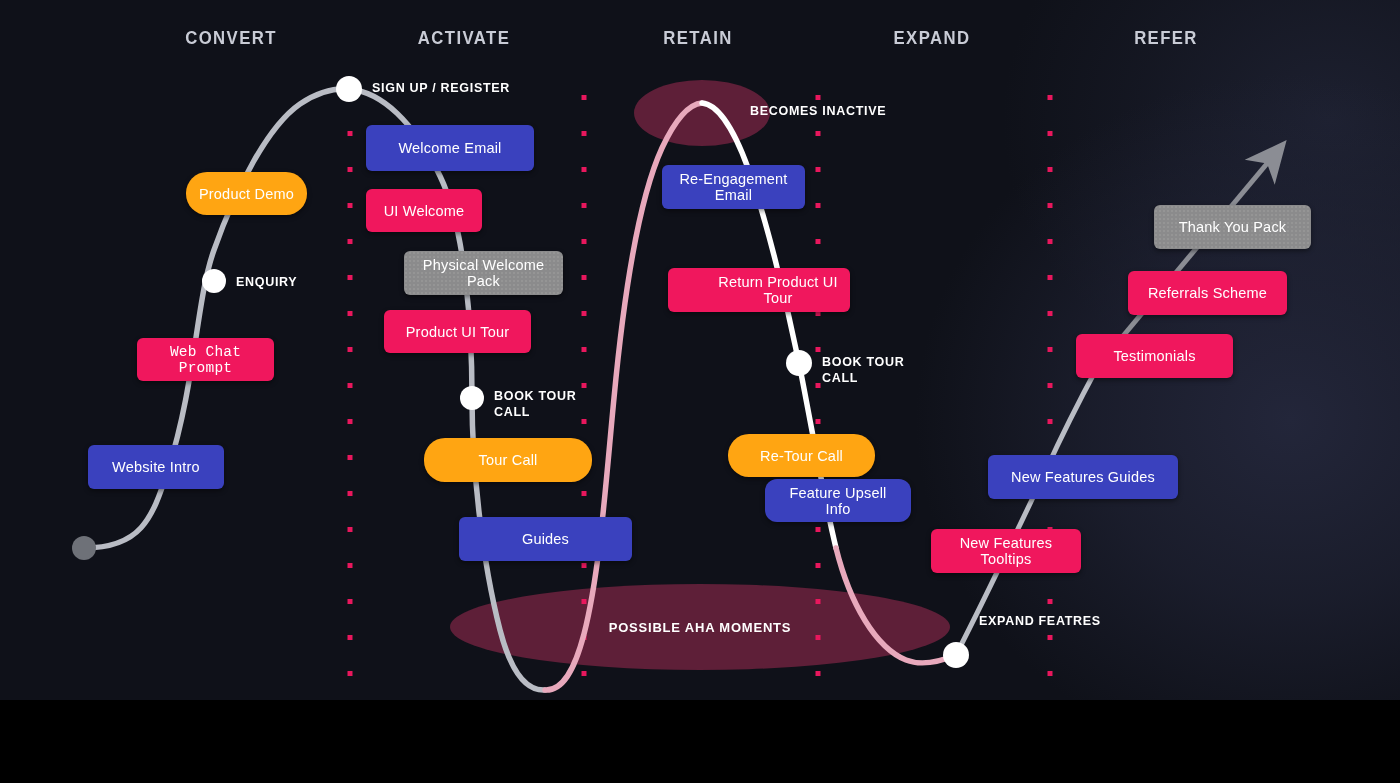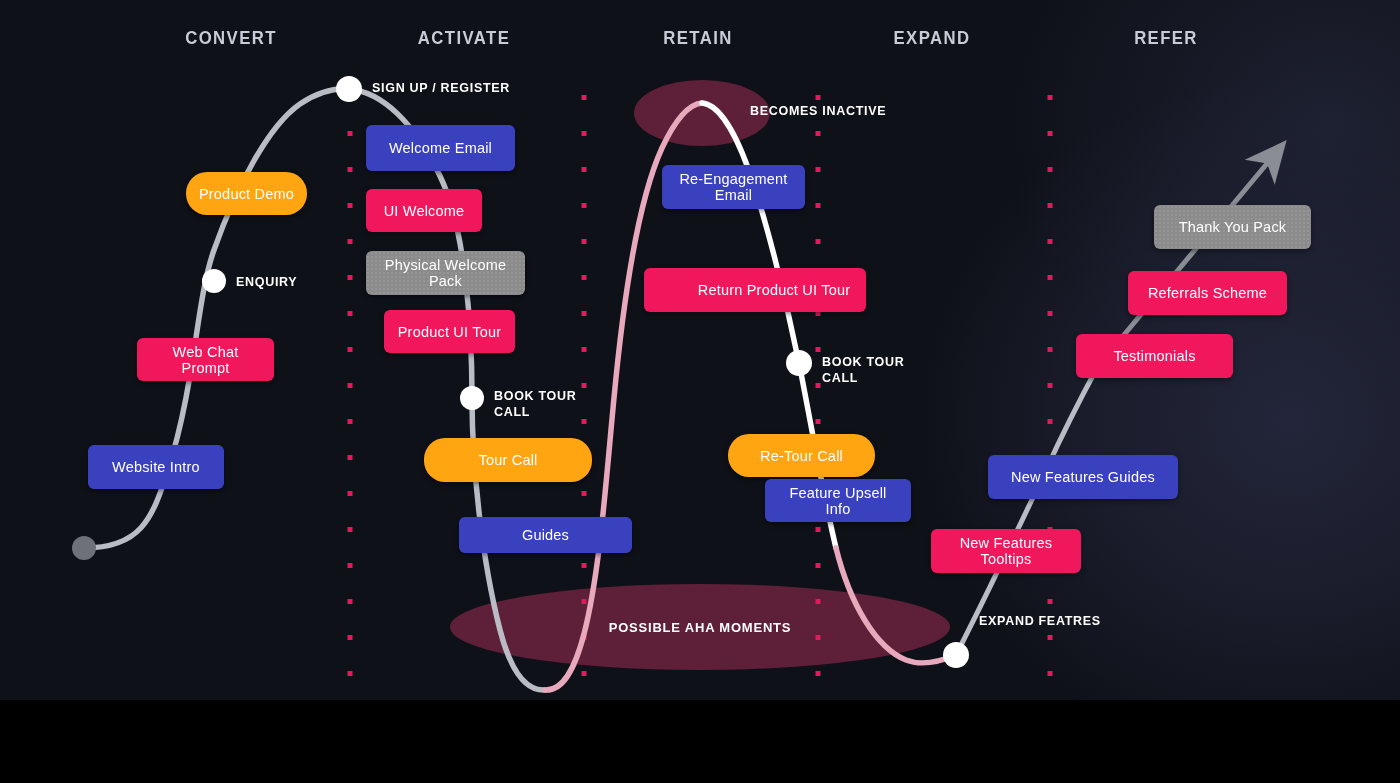--- a/index.html
+++ b/index.html
@@ -216,32 +216,32 @@
         <div class="ms-label" style="left: 979px; top: 613px;">EXPAND FEATRES</div>
       </div>
 
     <div id="zone-labels">
         <div class="zone-label" style="left: 750px; top: 104px;">BECOMES INACTIVE</div>
         <div class="zone-center" style="left: 700px; top: 627px;">POSSIBLE AHA MOMENTS</div>
       </div>
 
     <div id="cards">
         <div class="card orange" style="left: 186px; top: 172px; width: 121px; height: 43px;">Product Demo</div>
-        <div class="card pink" style="left: 137px; top: 338px; width: 137px; height: 43px;">Web Chat Prompt</div>
+        <div class="card pink" style="left: 137px; top: 338px; width: 137px; height: 43px; font-family: Liberation Mono, monospace;">Web Chat Prompt</div>
         <div class="card blue" style="left: 88px; top: 445px; width: 136px; height: 44px;">Website Intro</div>
-        <div class="card blue" style="left: 366px; top: 125px; width: 149px; height: 46px;">Welcome Email</div>
+        <div class="card blue" style="left: 366px; top: 125px; width: 168px; height: 46px;">Welcome Email</div>
         <div class="card pink" style="left: 366px; top: 189px; width: 116px; height: 43px;">UI Welcome</div>
-        <div class="card gray" style="left: 366px; top: 251px; width: 159px; height: 44px;">Physical Welcome Pack</div>
-        <div class="card pink" style="left: 384px; top: 310px; width: 131px; height: 43px;">Product UI Tour</div>
+        <div class="card gray" style="left: 404px; top: 251px; width: 159px; height: 44px;">Physical Welcome Pack</div>
+        <div class="card pink" style="left: 384px; top: 310px; width: 147px; height: 43px;">Product UI Tour</div>
         <div class="card orange" style="left: 424px; top: 438px; width: 168px; height: 44px;">Tour Call</div>
-        <div class="card blue" style="left: 459px; top: 517px; width: 173px; height: 36px;">Guides</div>
+        <div class="card blue" style="left: 459px; top: 517px; width: 173px; height: 44px;">Guides</div>
         <div class="card blue" style="left: 662px; top: 165px; width: 143px; height: 44px;">Re-Engagement Email</div>
-        <div class="card pink" style="left: 644px; top: 268px; width: 222px; height: 44px; padding-left: 48px;">Return Product UI Tour</div>
+        <div class="card pink" style="left: 668px; top: 268px; width: 182px; height: 44px; padding-left: 48px;">Return Product UI Tour</div>
         <div class="card orange" style="left: 728px; top: 434px; width: 147px; height: 43px;">Re-Tour Call</div>
-        <div class="card blue" style="left: 765px; top: 479px; width: 146px; height: 43px;">Feature Upsell Info</div>
+        <div class="card blue" style="left: 765px; top: 479px; width: 146px; height: 43px; border-radius: 12px;">Feature Upsell Info</div>
         <div class="card blue" style="left: 988px; top: 455px; width: 190px; height: 44px;">New Features Guides</div>
         <div class="card pink" style="left: 931px; top: 529px; width: 150px; height: 44px;">New Features Tooltips</div>
         <div class="card gray" style="left: 1154px; top: 205px; width: 157px; height: 44px;">Thank You Pack</div>
         <div class="card pink" style="left: 1128px; top: 271px; width: 159px; height: 44px;">Referrals Scheme</div>
         <div class="card pink" style="left: 1076px; top: 334px; width: 157px; height: 44px;">Testimonials</div>
       </div>
 
   </div>
 
   <div id="footer">

